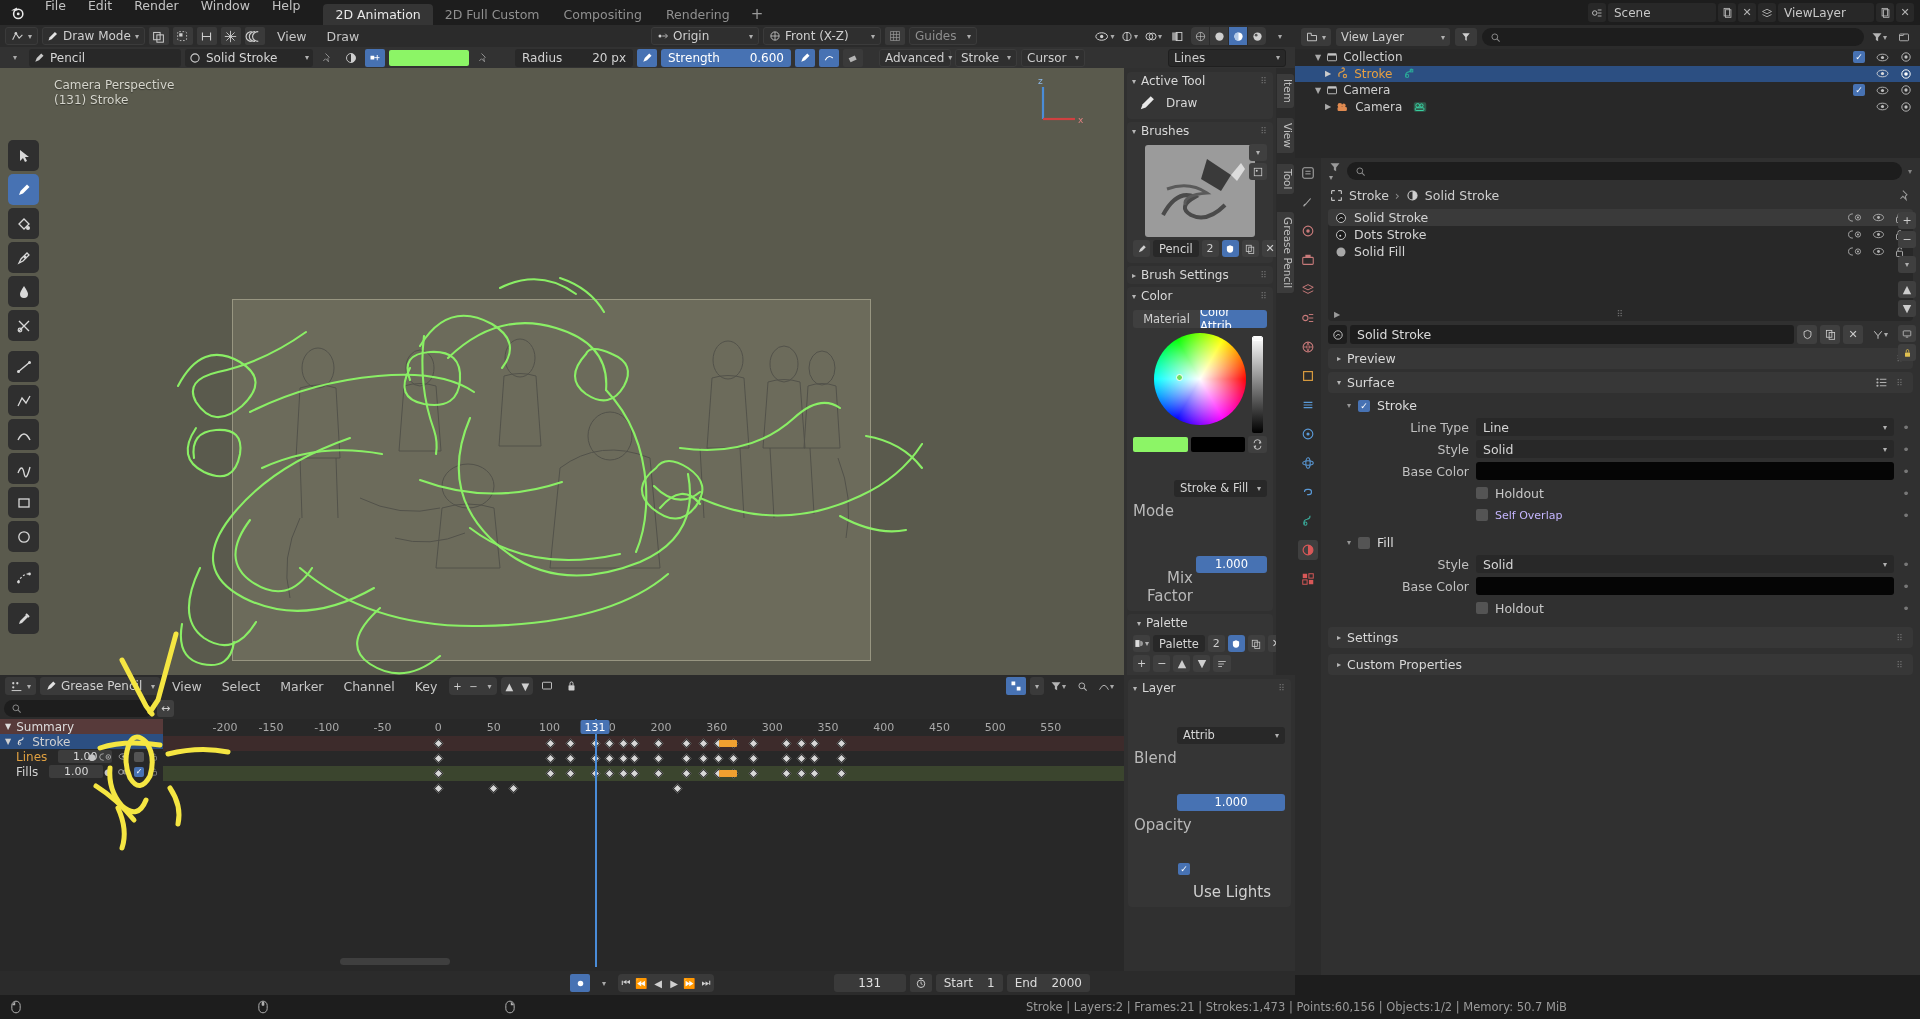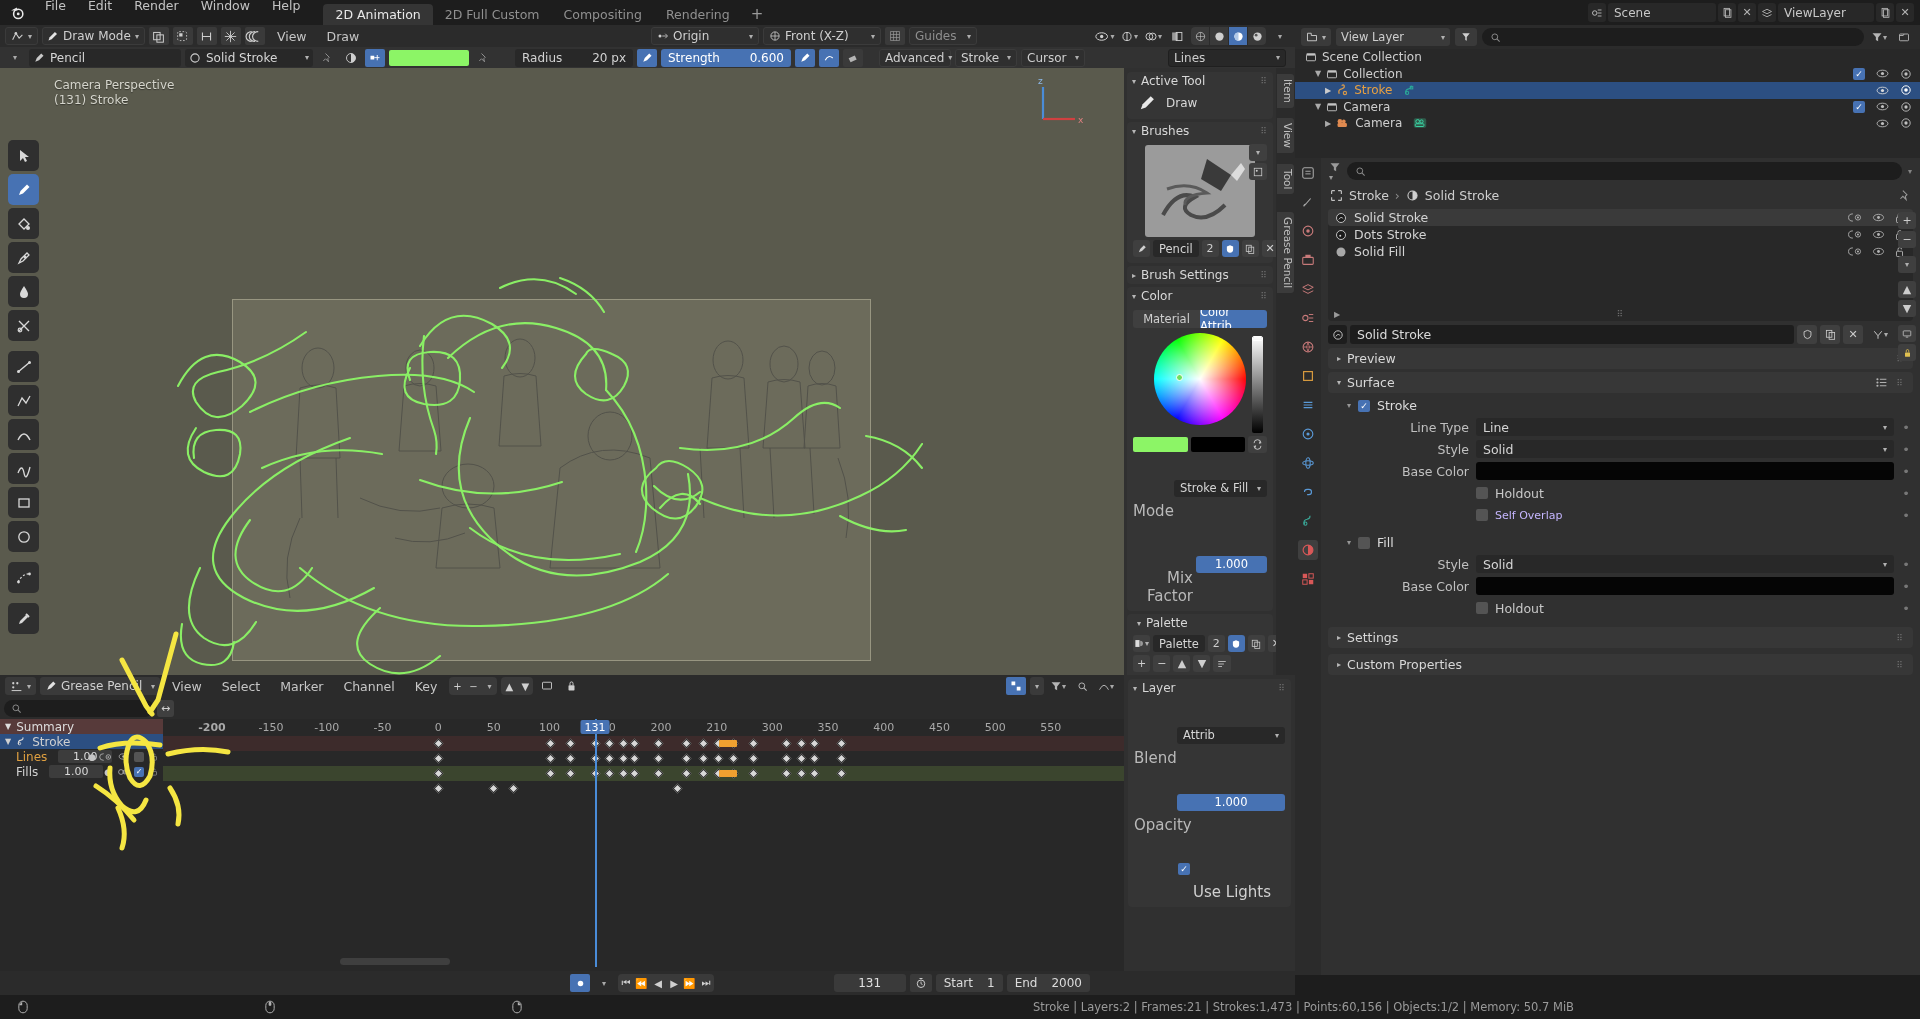--- a/index.html
+++ b/index.html
@@ -163,21 +163,21 @@
   .playhead { position:absolute; top:0; bottom:28px; width:1.5px; background:#4a8cd8; }
   .playhead-lbl { position:absolute; top:45px; height:14px; background:#4772b3; color:#fff; font-size:11px; padding:0 4px; border-radius:2px; transform:translateX(-50%); display:flex; align-items:center;}
 
   .dope-foot { position:absolute; left:0; bottom:0; width:1124px; height:24px; background:#2b2b2b; display:flex; align-items:center; gap:4px; padding:0 5px;}
   .tooltip { position:absolute; left:136px; top:895px; width:718px; height:30px; background:#232323; border:1px solid #3b3b3b; border-radius:4px; display:flex; align-items:center; padding:0 12px; color:#cfcfcf; font-size:12.5px; }
 
   
   .layerpanel { position:absolute; left:1124px; top:675px; width:171px; height:320px; background:#303030; padding:4px; }
 
   
-  .tl-bottom { position:absolute; left:12px; top:995px; width:1568px; height:24px; background:#1d1d1d; display:flex; align-items:center; padding:0 6px; gap:12px; }
+  .tl-bottom { position:absolute; left:5px; top:995px; width:1568px; height:24px; background:#1d1d1d; display:flex; align-items:center; padding:0 6px; gap:12px; }
   .status { margin-left:auto; color:#9a9a9a; font-size:11.5px; }
 
   .playbar { position:absolute; left:0; top:971px; width:1295px; height:24px; background:#2b2b2b; display:flex; align-items:center; gap:5px; padding:0 5px;}
   .pb-group { display:flex; background:#3a3a3a; border-radius:4px; overflow:hidden; }
   .pb-group > div { width:16px; height:18px; display:flex; align-items:center; justify-content:center; color:#d0d0d0; font-size:10px;}
   .frame-fld { width:72px; height:18px; background:#3a3a3a; border-radius:3px; display:flex; align-items:center; justify-content:center; font-size:12px; color:#e0e0e0;}
   .se-fld { height:18px; background:#3a3a3a; border-radius:3px; display:flex; align-items:center; padding:0 8px; gap:14px; font-size:12px; color:#dcdcdc;}
 
   
   .annot { position:absolute; left:0; top:0; width:1920px; height:1019px; pointer-events:none; }
@@ -916,27 +916,20 @@
           <span class="caret">▾</span>
       </div>
       <div class="hdr-icobtn flat">
         <svg width="12" height="12" viewBox="0 0 16 16">
             <rect x="2" y="4" width="12" height="9" rx="1" fill="none" stroke="#b5b5b5" stroke-width="1.2"></rect>
             <path d="M2 6 h5 l1 -2" fill="none" stroke="#b5b5b5" stroke-width="1.2"></path>
           </svg>
       </div>
     </div>
 
-    <div class="ol-row" style="padding-left:10px">
-      <svg width="12" height="12" viewBox="0 0 16 16">
-          <rect x="2" y="5" width="12" height="8" rx="1" fill="none" stroke="#c4c4c4" stroke-width="1.2"></rect>
-          <rect x="2" y="3" width="12" height="3" rx="1" fill="#c4c4c4"></rect>
-        </svg>
-      <span>Scene Collection</span>
-    </div>
 
     <div class="ol-row" style="padding-left:20px">
       <span style="color:#aaa;font-size:8px">▼</span>
       <svg width="12" height="12" viewBox="0 0 16 16">
           <rect x="2" y="5" width="12" height="8" rx="1" fill="none" stroke="#c4c4c4" stroke-width="1.2"></rect>
           <rect x="2" y="3" width="12" height="3" rx="1" fill="#c4c4c4"></rect>
         </svg>
       <span>Collection</span>
       <span class="ol-right">
         <span class="cbox on">✓</span>
@@ -1508,30 +1501,30 @@
           <span class="cbox on" style="width:10px;height:10px;font-size:8px">✓</span>
           <svg width="10" height="10" viewBox="0 0 14 16">
               <rect x="3" y="7" width="8" height="6" rx="1" fill="none" stroke="#8f8f8f" stroke-width="1.2"></rect>
               <path d="M5 7 V5 a2 2 0 0 1 4 0" fill="none" stroke="#8f8f8f" stroke-width="1.2"></path>
             </svg>
         </span>
       </div>
     </div>
 
     <div class="ruler">
-        <span style="left: 49px; font-weight: bold;">-200</span>
+        <span style="left: 62px;">-200</span>
         <span style="left: 108.058px;">-150</span>
         <span style="left: 163.758px;">-100</span>
         <span style="left: 219.458px;">-50</span>
         <span style="left: 275.158px;">0</span>
         <span style="left: 330.858px;">50</span>
         <span style="left: 386.558px;">100</span>
         <span style="left: 442.258px;">150</span>
         <span style="left: 497.958px;">200</span>
-        <span style="left: 553.658px;">210</span>
+        <span style="left: 553.658px;">360</span>
         <span style="left: 609.358px;">300</span>
         <span style="left: 665.058px;">350</span>
         <span style="left: 720.758px;">400</span>
         <span style="left: 776.458px;">450</span>
         <span style="left: 832.158px;">500</span>
         <span style="left: 887.858px;">550</span>
       </div>
 
     <div class="keyarea">
       <div class="krow summary" style="top:0">

